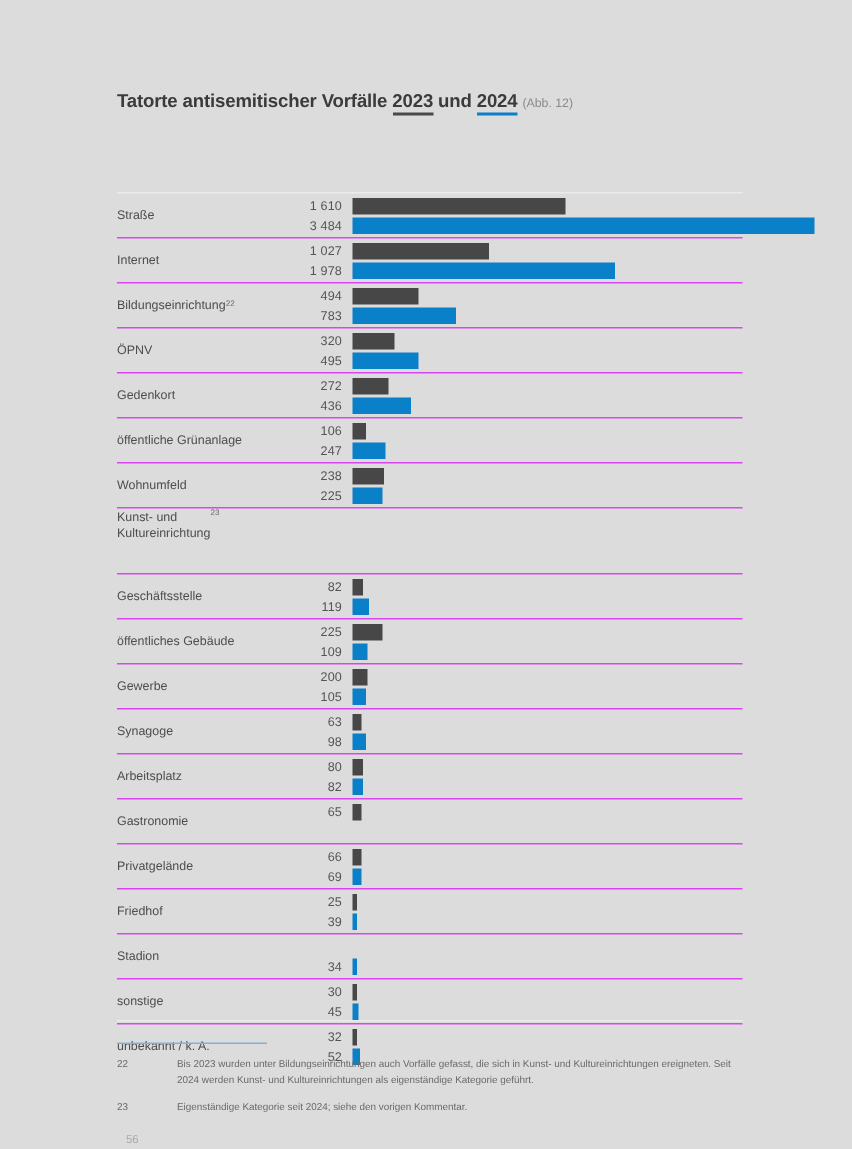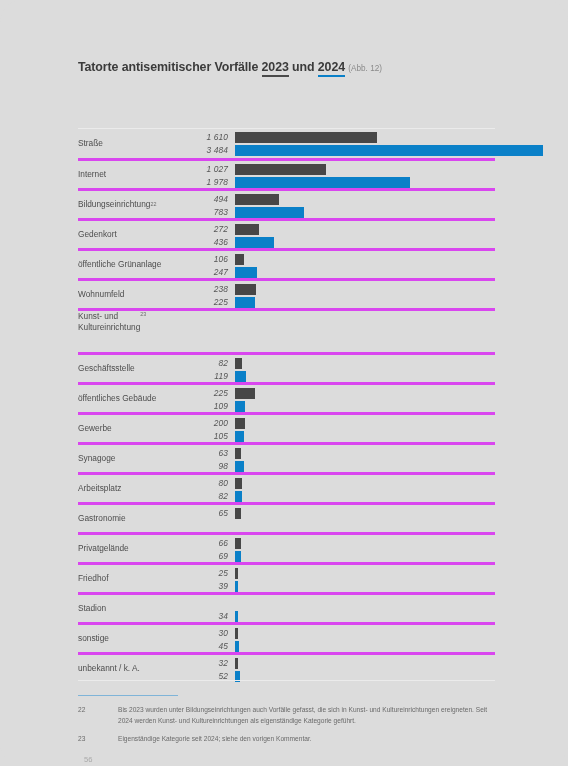--- a/index.html
+++ b/index.html
@@ -58,21 +58,21 @@
   #chart-body {
     position: absolute;
     left: 78px;
     top: 96px;
     width: 417px;
     margin-top: 32px;
   }
   .row {
     position: relative;
     height: 30px;
-    border-top: 3px solid #d946ef;
+    border-top: 1px solid #d946ef;
     width: 417px;
   }
   .row.tall { height: 44px; }
   .row:first-child { border-top: 1px solid #ebebeb; }
 
   .row-label {
     position: absolute;
     left: 0;
     top: 0;
     height: 100%;
@@ -95,21 +95,20 @@
     left: 112px;
     top: 0;
     right: 0;
     height: 100%;
   }
   .bar-line {
     position: absolute;
     left: 0;
     height: 11px;
     width: 100%;
-    font-style: italic;
   }
   .bar-line.y2023 { top: 3px; }
   .bar-line.y2024 { top: 16px; }
   .row.tall .bar-line.y2024 { top: 23px; }
 
   .bar-value {
     position: absolute;
     left: 0;
     width: 38px;
     text-align: right;
@@ -218,20 +217,33 @@
             <div class="bar-value">494</div>
             <div class="bar-rect c2023" style="width: 43.6716px;"></div>
           </div>
           <div class="bar-line y2024">
             <div class="bar-value">783</div>
             <div class="bar-rect c2024" style="width: 69.2204px;"></div>
           </div>
         </div>
       </div>
       <div class="row">
+        <div class="row-label">ÖPNV</div>
+        <div class="bars">
+          <div class="bar-line y2023">
+            <div class="bar-value">320</div>
+            <div class="bar-rect c2023" style="width: 28.2893px;"></div>
+          </div>
+          <div class="bar-line y2024">
+            <div class="bar-value">495</div>
+            <div class="bar-rect c2024" style="width: 43.76px;"></div>
+          </div>
+        </div>
+      </div>
+      <div class="row">
         <div class="row-label">Gedenkort</div>
         <div class="bars">
           <div class="bar-line y2023">
             <div class="bar-value">272</div>
             <div class="bar-rect c2023" style="width: 24.0459px;"></div>
           </div>
           <div class="bar-line y2024">
             <div class="bar-value">436</div>
             <div class="bar-rect c2024" style="width: 38.5442px;"></div>
           </div>

